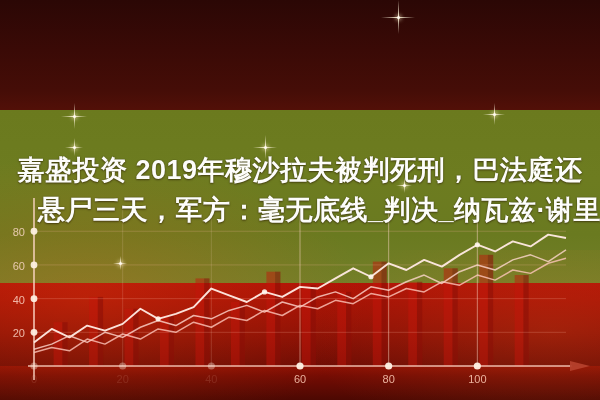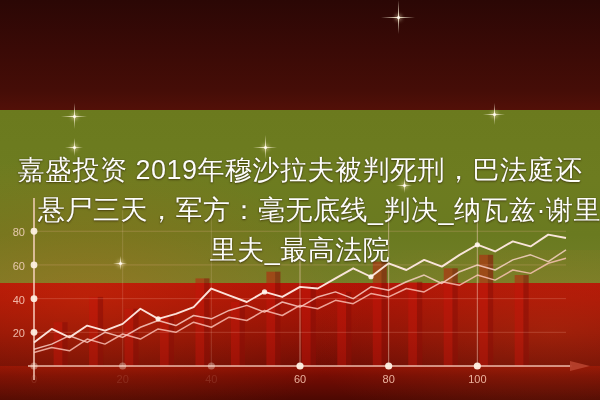--- a/index.html
+++ b/index.html
@@ -34,21 +34,21 @@
   .sparkle em{position:absolute;left:50%;top:50%;width:3px;height:3px;margin:-1.5px 0 0 -1.5px;
     border-radius:50%;background:#fffaf0;box-shadow:0 0 4px 1px rgba(255,240,200,.85);}
 
   
   #chart{position:absolute;left:0;top:196px;width:600px;height:204px;}
   #chart svg{display:block;}
 
   
   #headline{position:absolute;left:0;top:150px;width:600px;
     text-align:center;line-height:40px;letter-spacing:.5px;
-    font-size:27px;font-weight:normal;color:#fdfdfa;
+    font-size:27px;font-weight:bold;color:#fdfdfa;
     text-shadow:0 1px 2px rgba(40,20,0,.55), 0 0 1px rgba(0,0,0,.5);
     white-space:nowrap;}
   #headline .ln{display:block;}
   #headline .ln1{margin-left:0;}
   #headline .ln2{margin-left:38px;}
   #headline .ln3{margin-left:0;}
 </style>
 </head>
 <body>
 
@@ -181,16 +181,15 @@
           <circle cx="264.5333333333333" cy="95.89473684210526" r="2.6" fill="#fff6ee" opacity="0.9"></circle>
           <circle cx="370.93333333333334" cy="80.73684210526316" r="2.6" fill="#fff6ee" opacity="0.9"></circle>
           <circle cx="477.33333333333337" cy="48.73684210526315" r="2.6" fill="#fff6ee" opacity="0.9"></circle>
         </g>
       </svg>
     </div>
 
   <div id="headline">
     <span class="ln ln1">嘉盛投资 2019年穆沙拉夫被判死刑，巴法庭还</span>
     <span class="ln ln2">悬尸三天，军方：毫无底线_判决_纳瓦兹·谢里夫_最高</span>
-    <span class="ln ln3">里夫_最高法院</span>
   </div>
 
 </div>
 
 </body></html>

